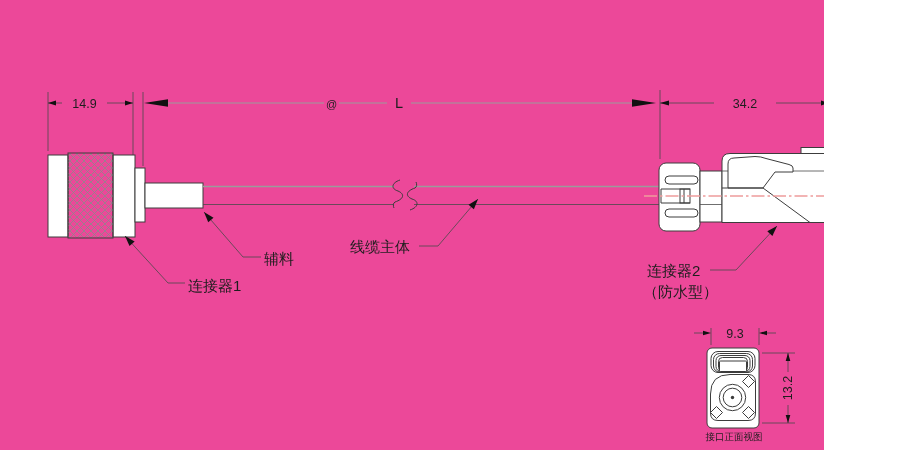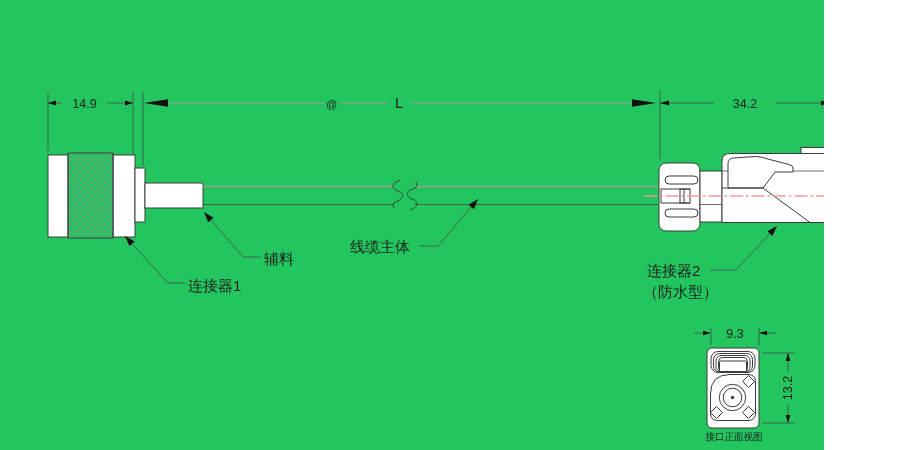--- a/index.html
+++ b/index.html
@@ -1,16 +1,16 @@
 <!DOCTYPE html>
 <html><head>
 <meta charset="utf-8">
 <style>
   html,body{margin:0;padding:0;background:#fff;}
-  .stage{position:relative;width:824px;height:450px;background:#22c55e;overflow:hidden;
+  .stage{position:relative;width:824px;height:450px;background:#ec4899;overflow:hidden;
          font-family:"Liberation Sans","DejaVu Sans",sans-serif;}
   svg{display:block;}
   .ln{stroke:#3c3c3c;stroke-width:1;fill:none;}
   .lnf{stroke:#3c3c3c;stroke-width:1;fill:#fff;}
   .thin{stroke:#4a4a4a;stroke-width:0.8;fill:none;}
   .gray{stroke:#9b9b9b;stroke-width:1.6;fill:none;}
   .gry2{stroke:#9b9b9b;stroke-width:1;fill:none;}
   .arr{fill:#111;stroke:none;}
   .cl{stroke:#ee9c9c;stroke-width:1.7;fill:none;stroke-dasharray:13 3 2.5 3;}
   text{fill:#1e1e1e;font-family:"Liberation Sans","DejaVu Sans",sans-serif;}

